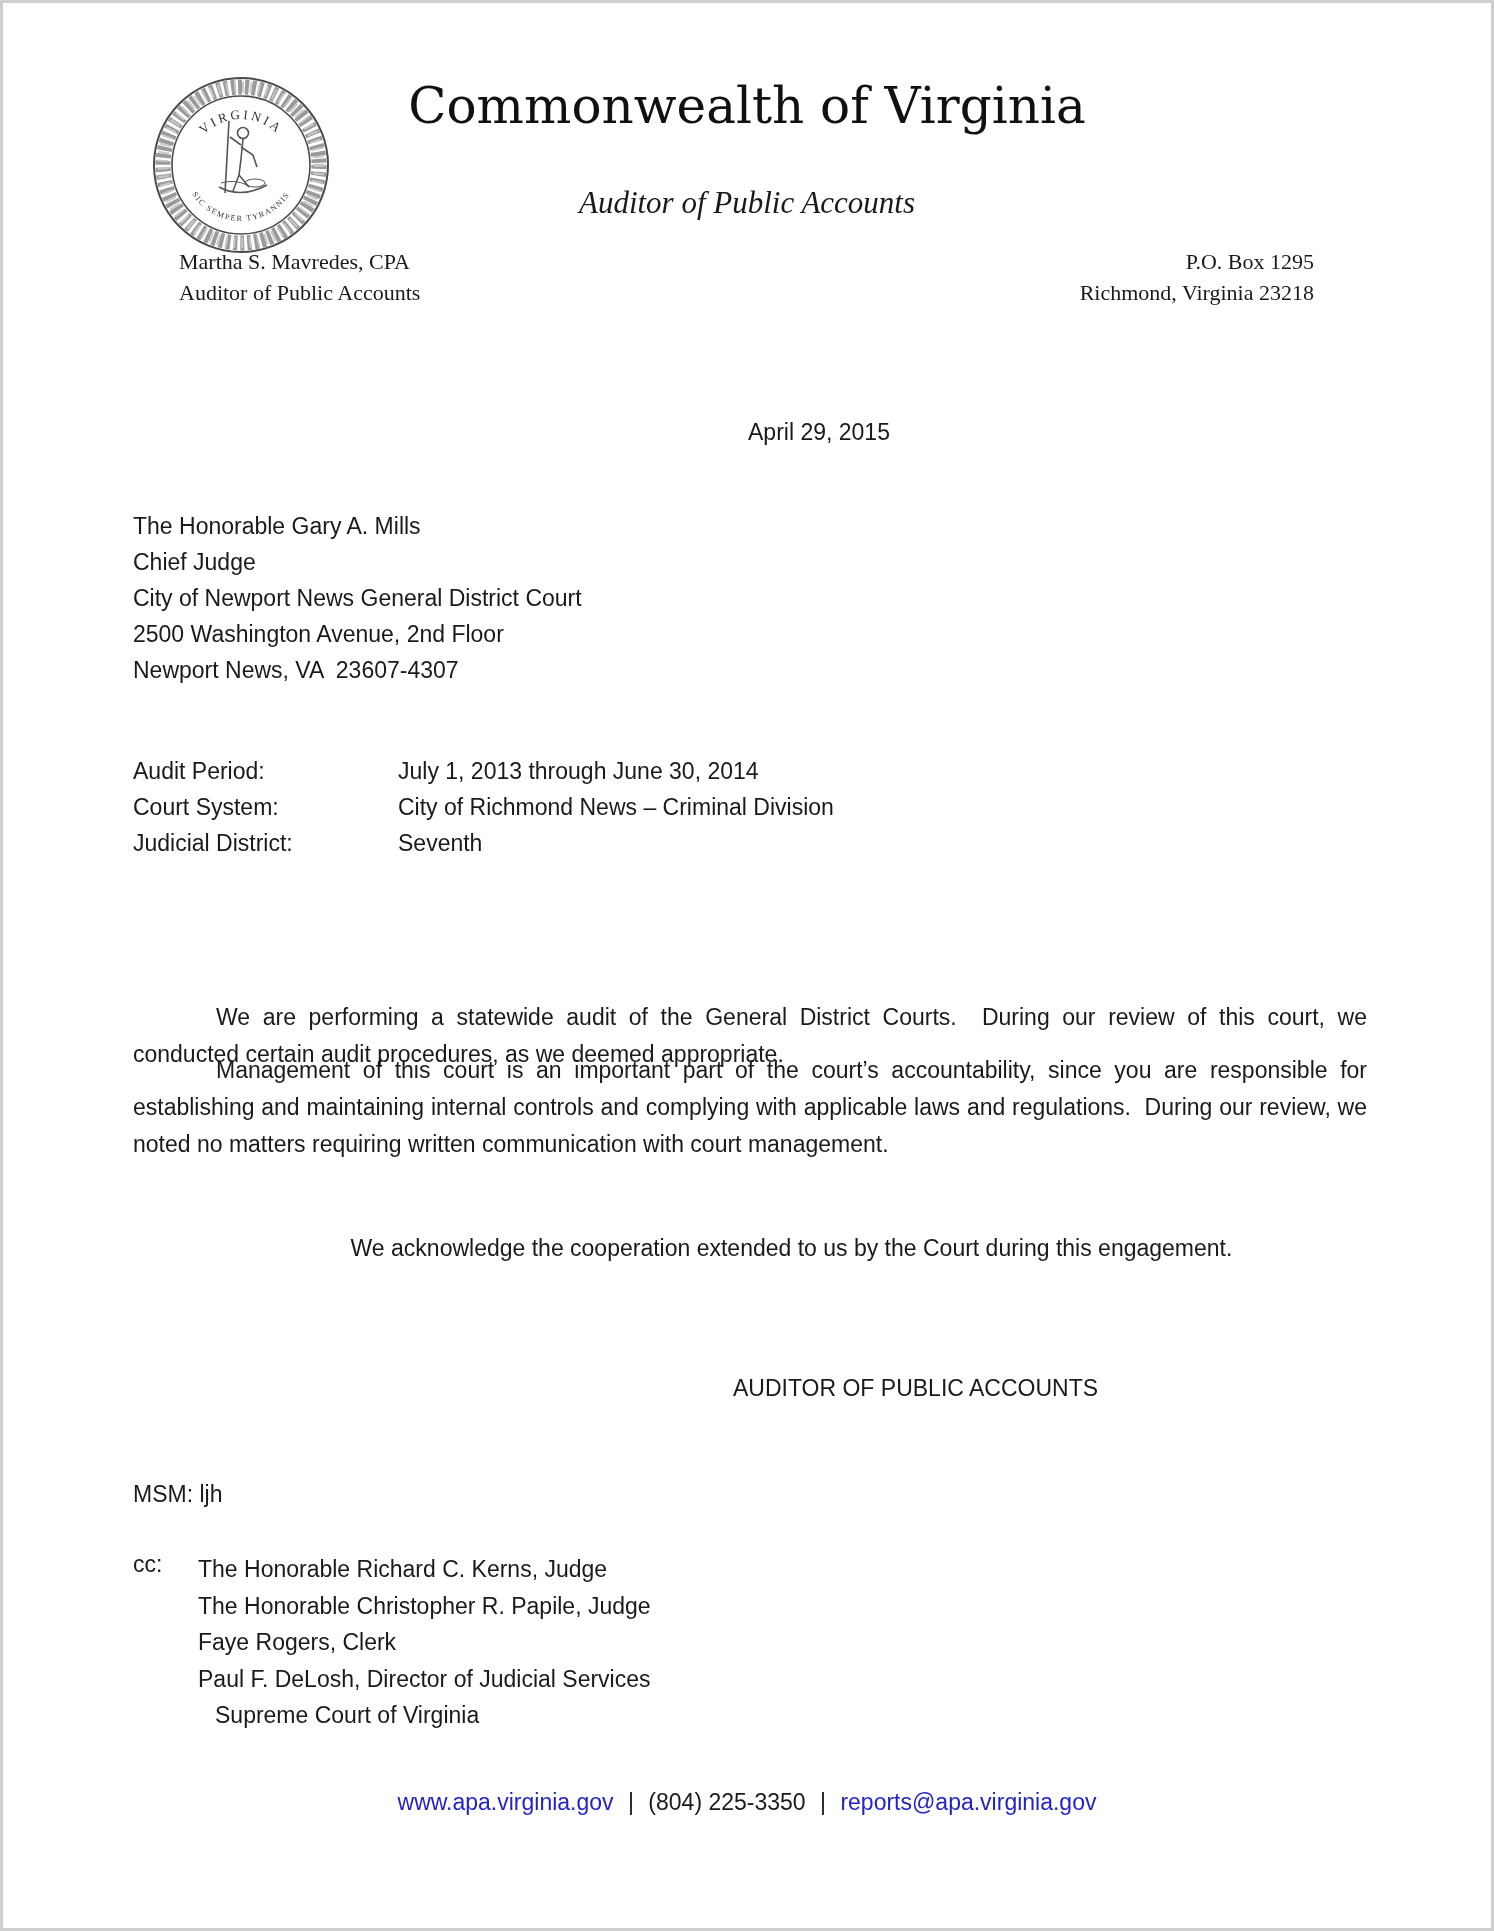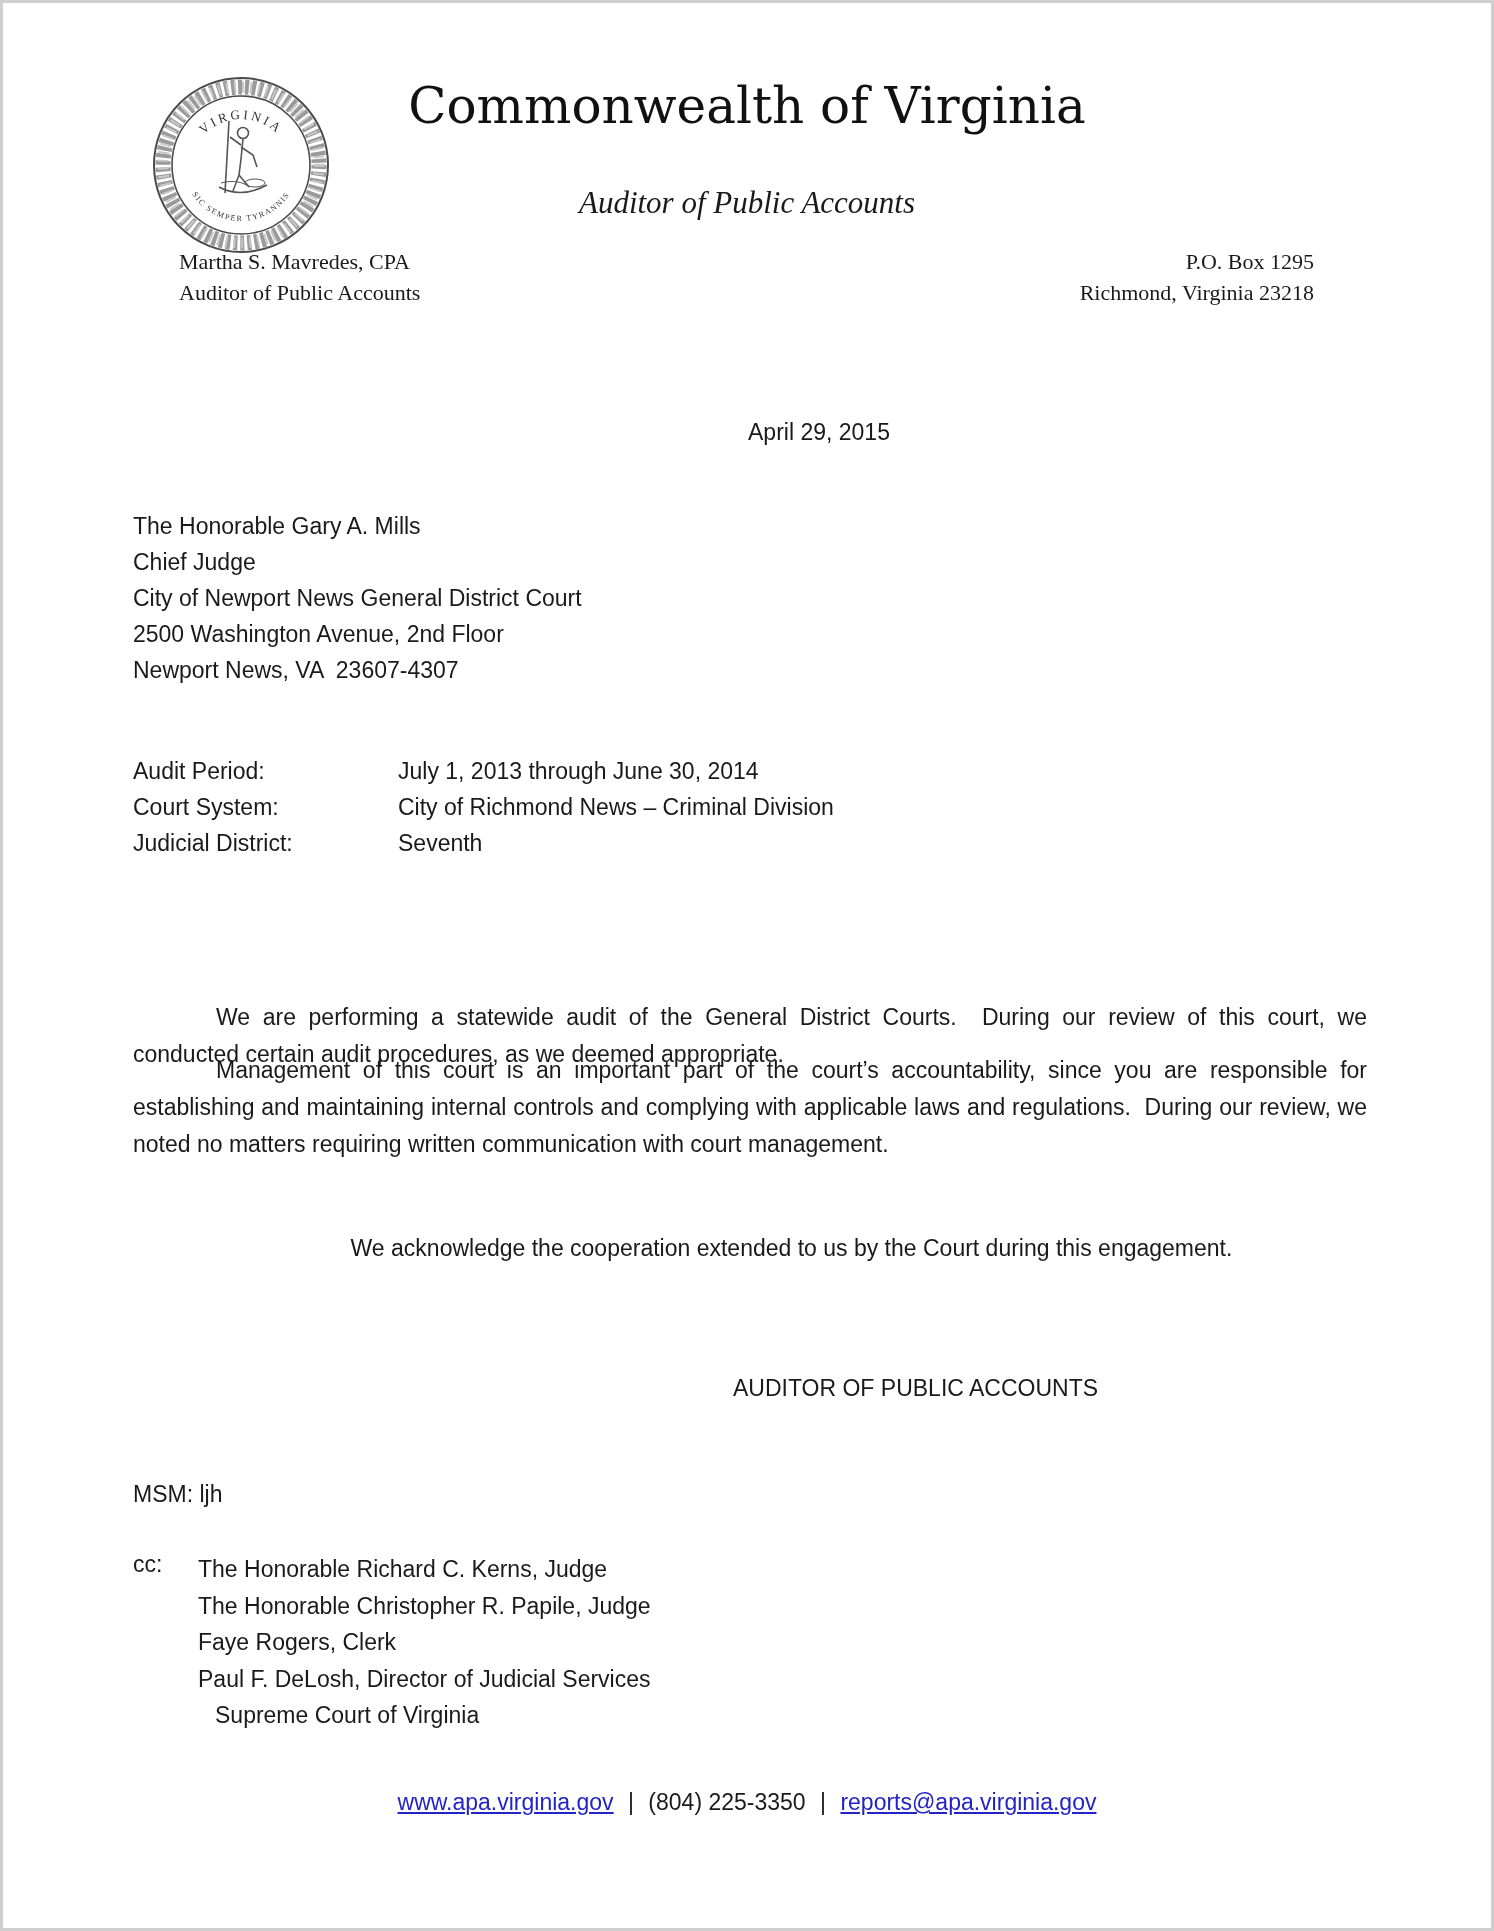--- a/index.html
+++ b/index.html
@@ -122,21 +122,20 @@
   
   .footer-line {
     position: absolute;
     left: 0; right: 0; top: 1786px;
     text-align: center;
     font-size: 23px;
     color: #1a1a1a;
   }
   .footer-link {
     color: #2323c8;
-    text-decoration: underline;
     cursor: pointer;
   }
   .footer-sep { padding: 0 8px; color: #1a1a1a; }
 
   
   .seal-stroke { stroke: #4a4a4a; fill: none; }
   .seal-text { font-family: "Liberation Serif", serif; fill: #333; }
 </style>
 </head>
 <body>

